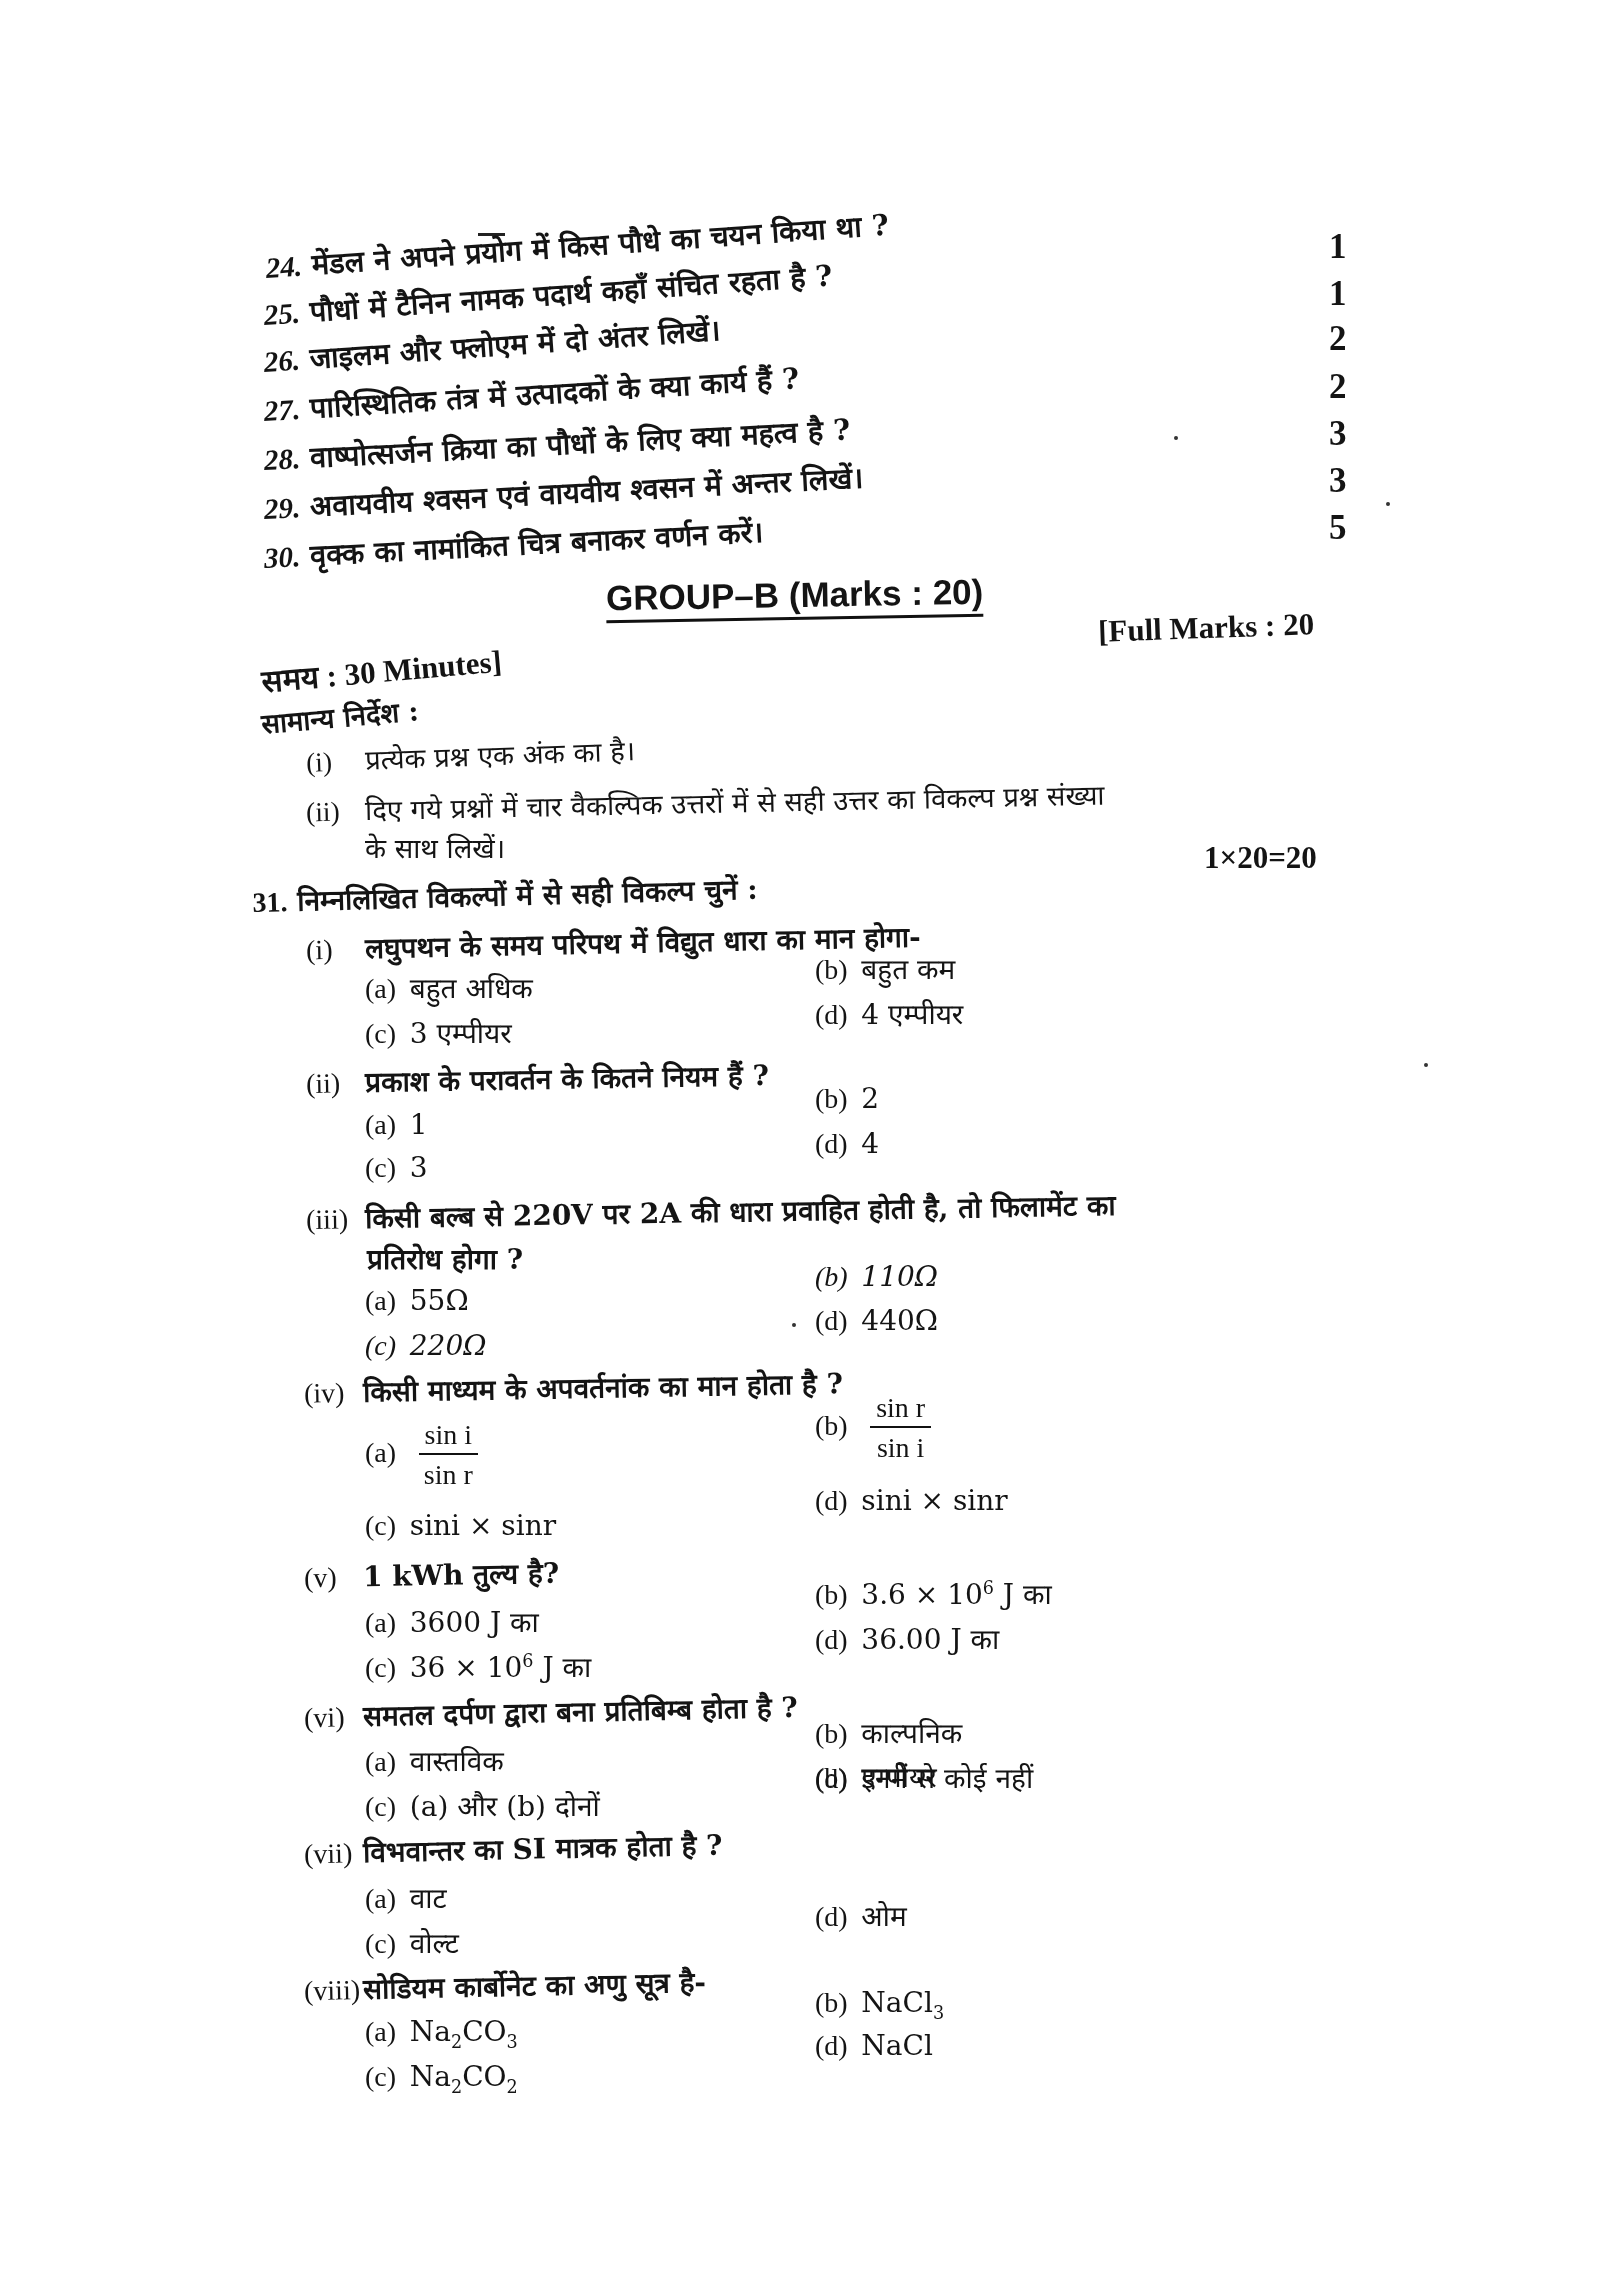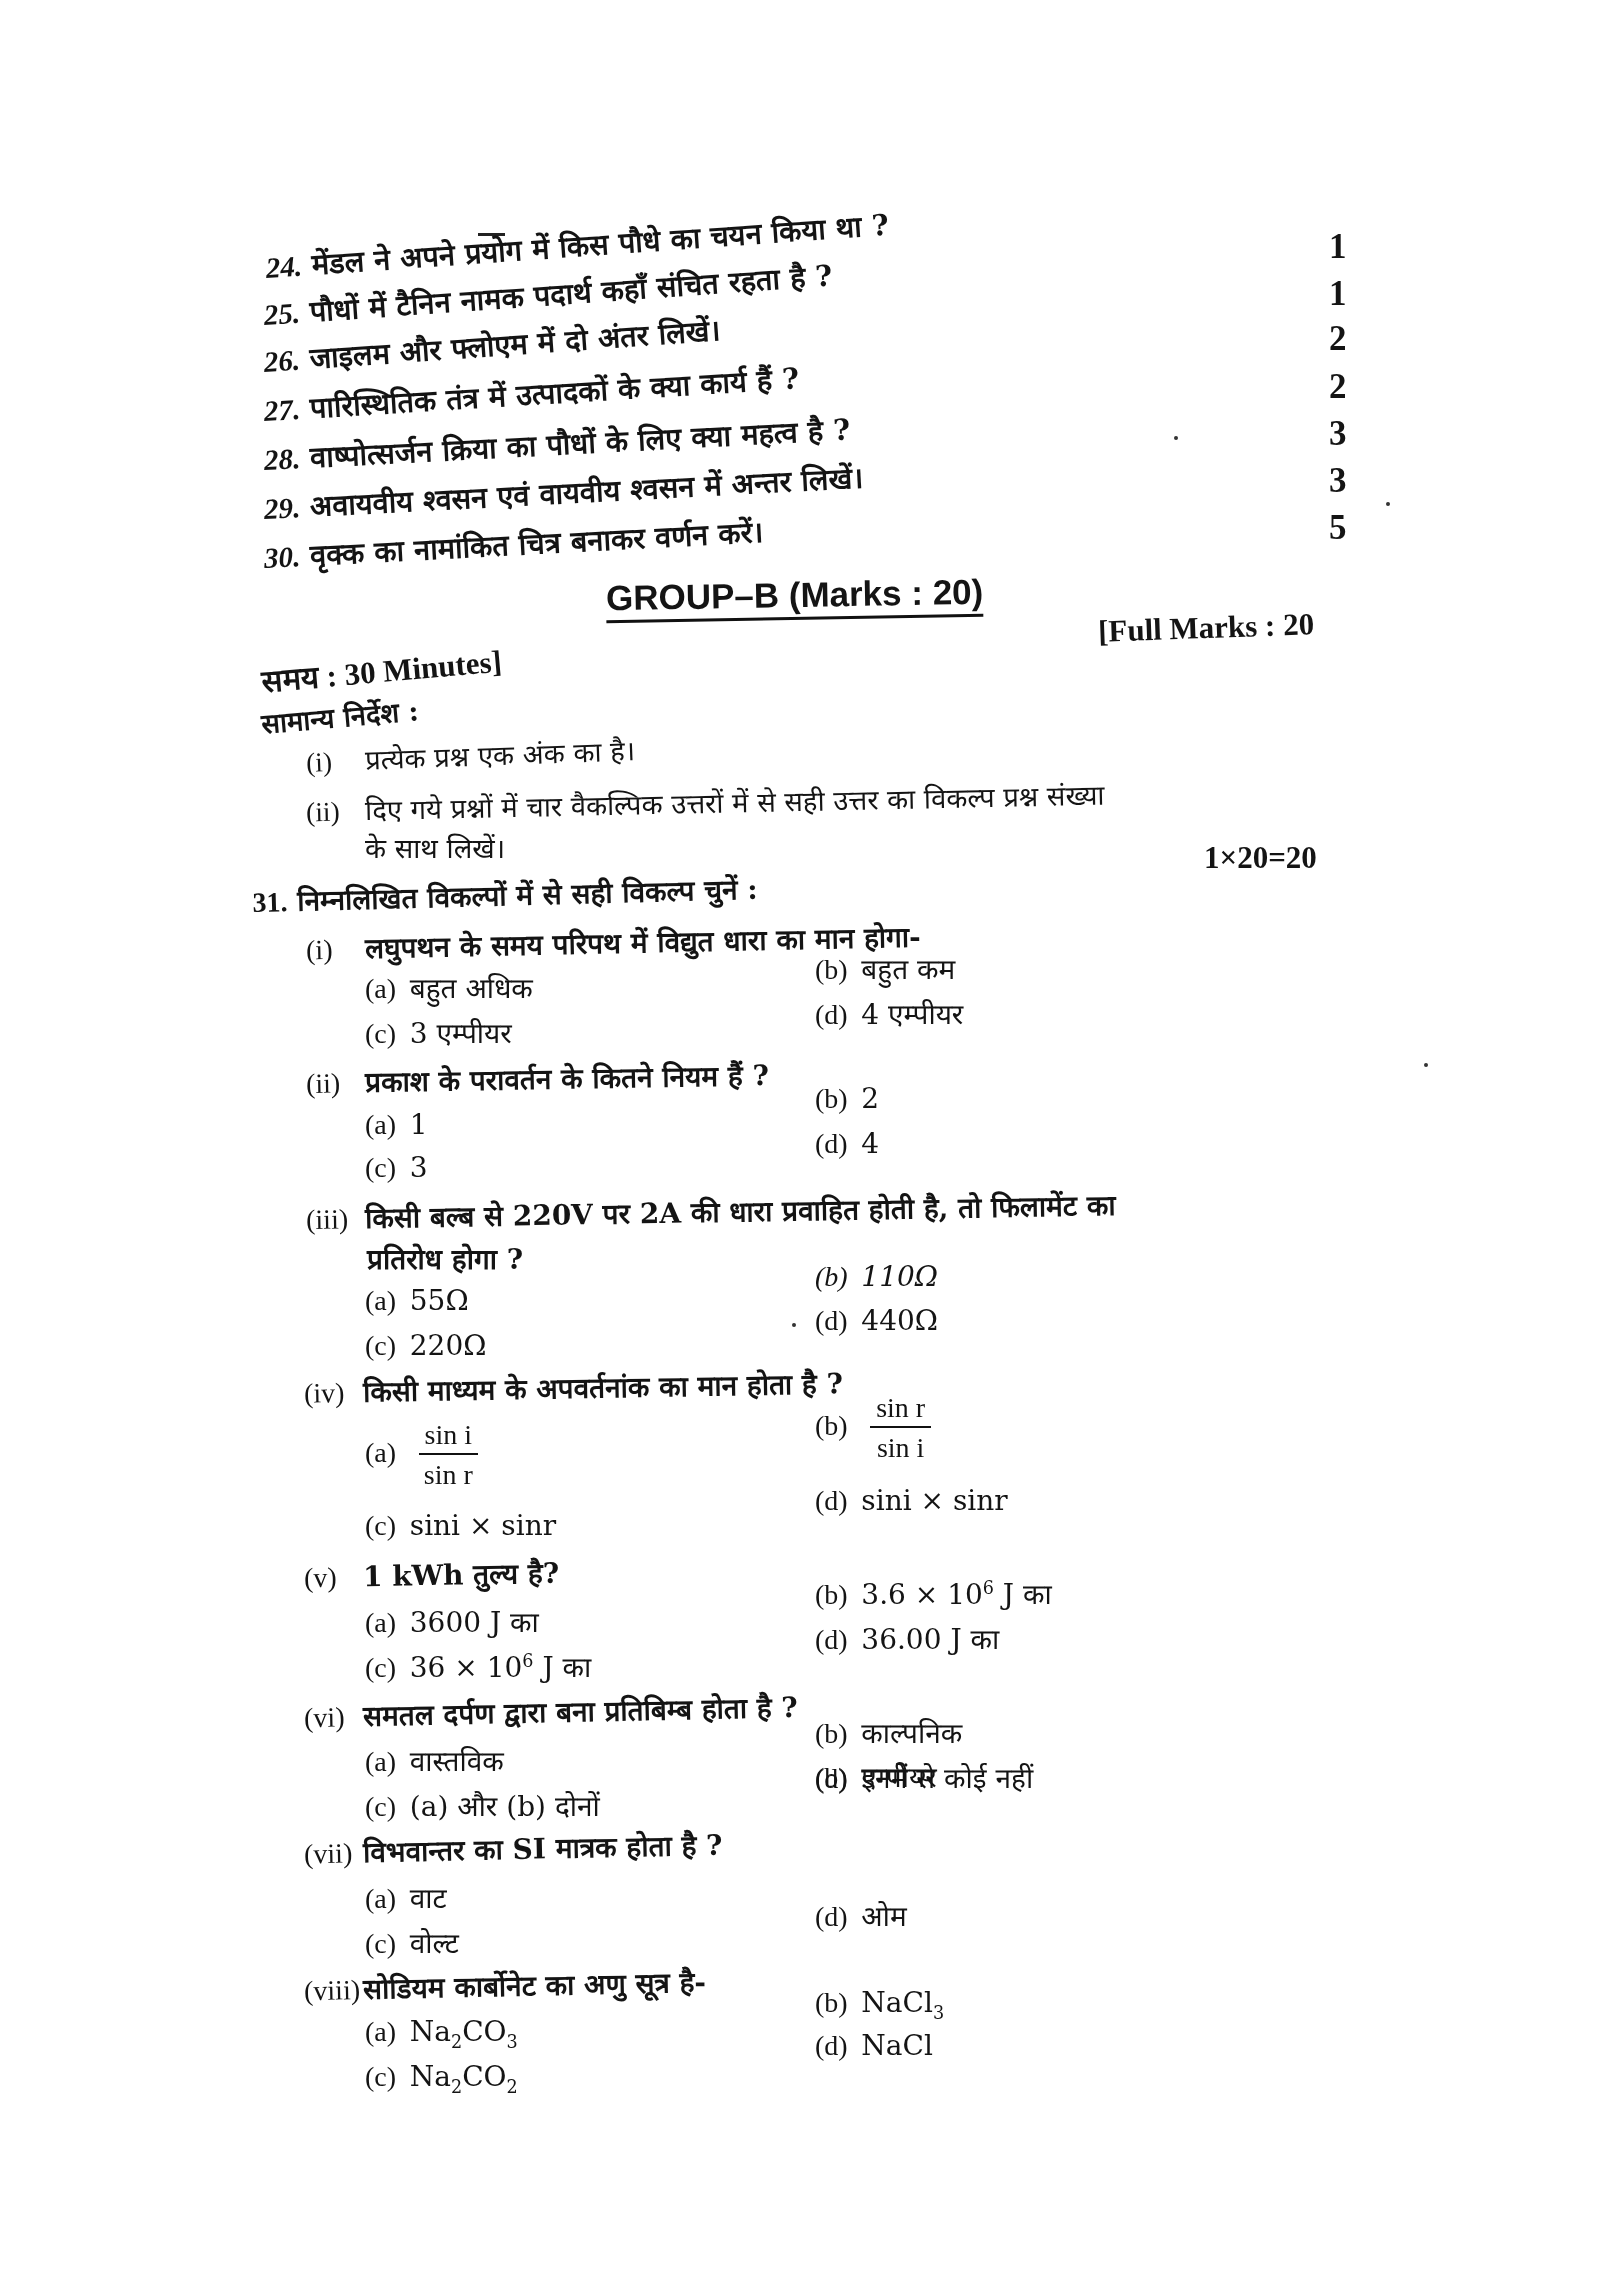--- a/index.html
+++ b/index.html
@@ -103,21 +103,21 @@
   <div class="opt" style="left:815px; top:1082px;"><span class="lbl">(b)</span><span>2</span></div>
   <div class="opt" style="left:365px; top:1151px;"><span class="lbl">(c)</span><span>3</span></div>
   <div class="opt" style="left:815px; top:1127px;"><span class="lbl">(d)</span><span>4</span></div>
 
   <div class="sub-q" style="left:306px; top:1192px; transform: rotate(-1deg);">
     <span class="roman">(iii)</span><span>किसी बल्ब से 220V पर 2A की धारा प्रवाहित होती है, तो फिलामेंट का</span>
   </div>
   <div class="sub-q" style="left:367px; top:1239px;">प्रतिरोध होगा ?</div>
   <div class="opt" style="left:365px; top:1284px;"><span class="lbl">(a)</span><span>55Ω</span></div>
   <div class="opt" style="left:815px; top:1260px;font-style:italic;"><span class="lbl">(b)</span><span>110Ω</span></div>
-  <div class="opt" style="left:365px; top:1329px;"><span class="lbl">(c)</span><span>220Ω</span></div>
+  <div class="opt" style="left:365px; top:1329px;font-style:italic;"><span class="lbl">(c)</span><span>220Ω</span></div>
   <div class="opt" style="left:815px; top:1304px;"><span class="lbl">(d)</span><span>440Ω</span></div>
 
   <div class="sub-q" style="left:304px; top:1368px; transform: rotate(-1deg);">
     <span class="roman">(iv)</span><span>किसी माध्यम के अपवर्तनांक का मान होता है ?</span>
   </div>
   <div class="opt" style="left:365px; top:1419px;">
     <span class="lbl">(a)</span>
     <span class="frac">
         <span class="top">sin i</span>
         <span class="bot">sin r</span>

